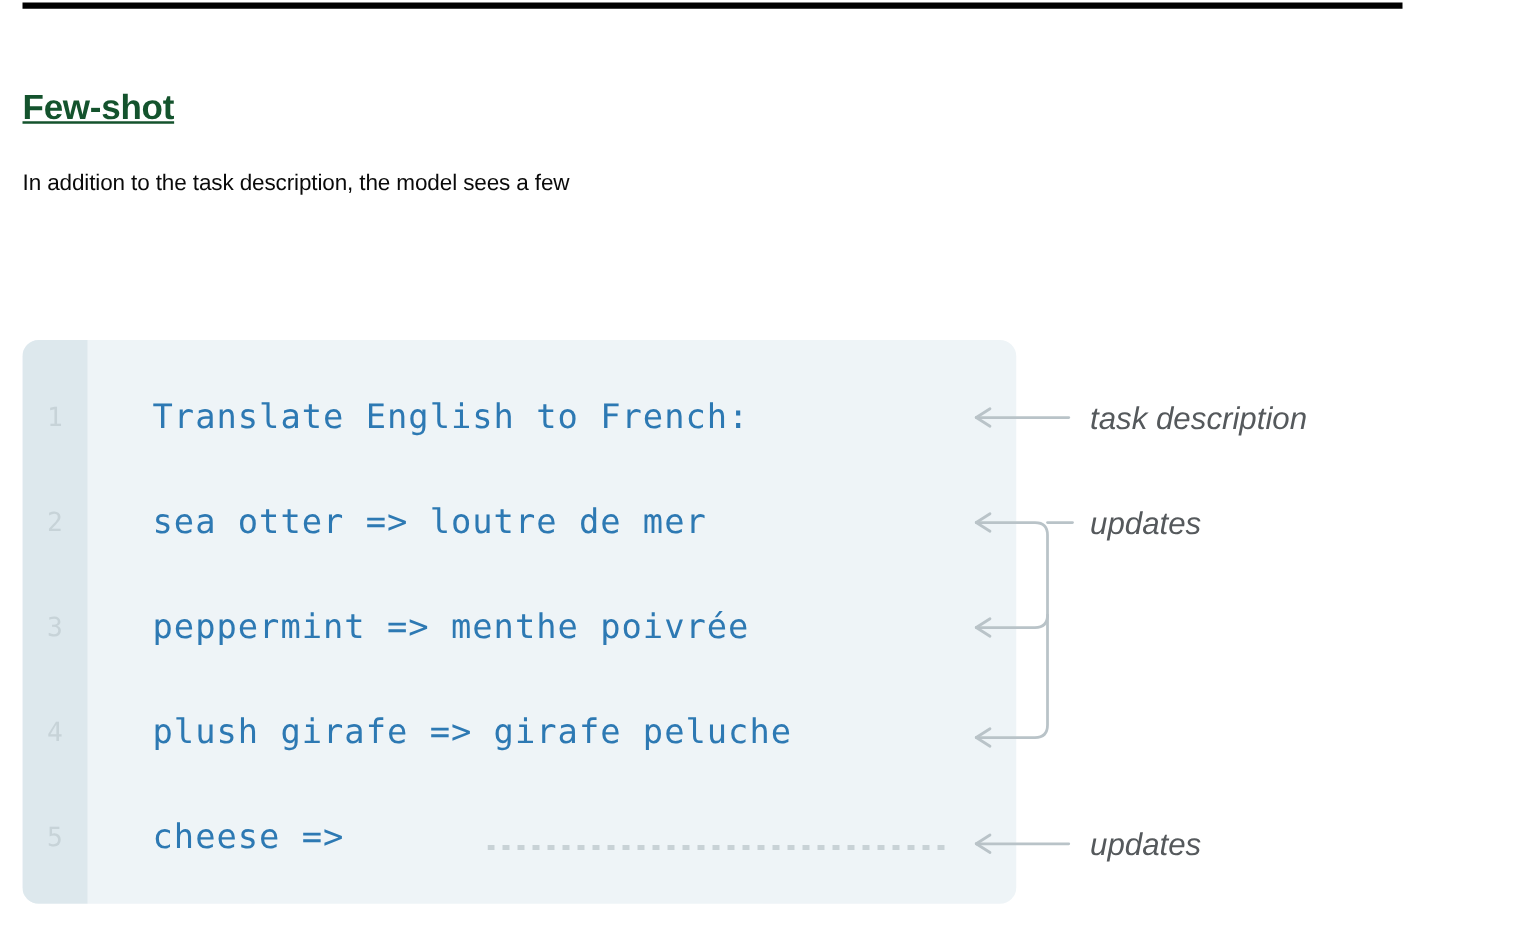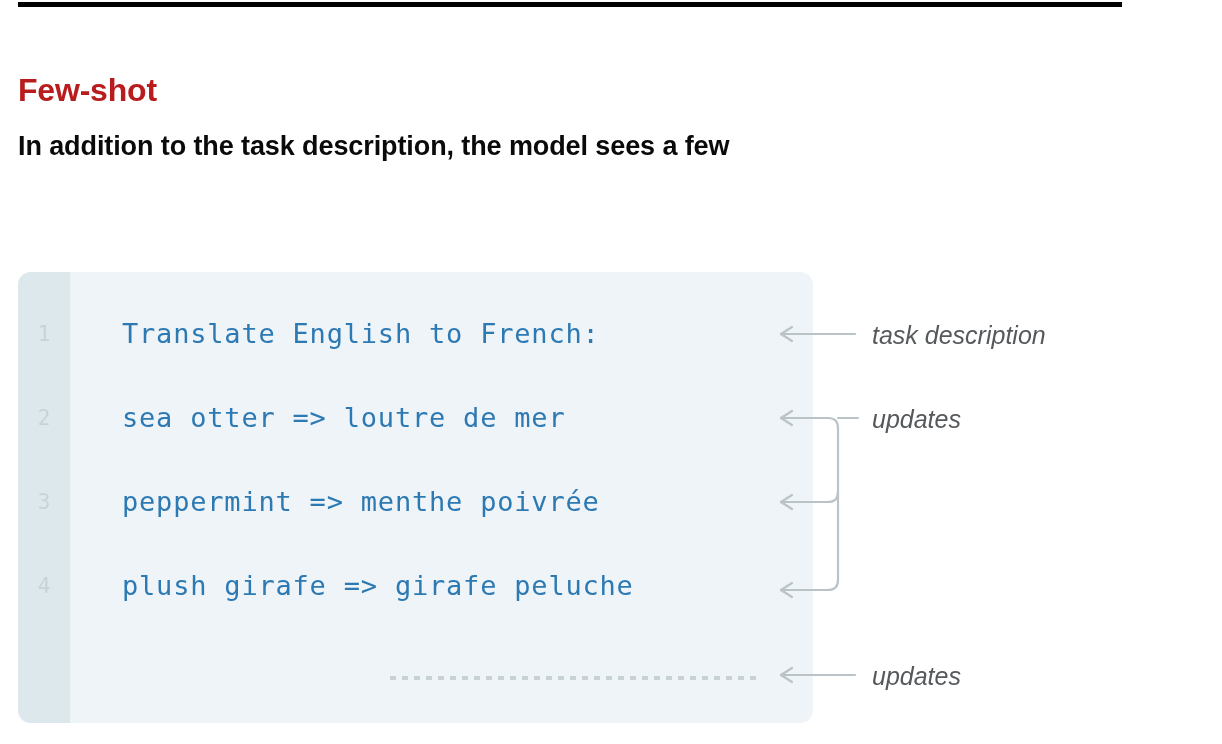--- a/index.html
+++ b/index.html
@@ -32,37 +32,38 @@
     width: 1104px;
     height: 5px;
     background: #000000;
   }
 
   
   .heading {
     position: absolute;
     left: 18px;
     top: 46px;
-    font-size: 32px;
+    font-size: 28px;
     line-height: 34px;
     font-weight: bold;
-    color: #b91c1c;
+    color: #14532d;
     letter-spacing: -0.2px;
     white-space: nowrap;
+    text-decoration: underline;
   }
 
   
   .body-text {
     position: absolute;
     left: 18px;
     top: 119px;
     width: 990px;
-    font-size: 27px;
+    font-size: 18px;
     line-height: 54px;
-    font-weight: bold;
+    font-weight: normal;
     color: #0a0a0a;
     letter-spacing: -0.1px;
   }
   .body-text .ln { display: block; white-space: nowrap; }
 
   
   .code-block {
     position: absolute;
     left: 18px;
     top: 272px;
@@ -181,20 +182,24 @@
       <div class="code-row" style="top:296px;">
         <span class="lineno">4</span>
         <span class="code-text">plush girafe =&gt; girafe peluche</span>
       </div>
 
       <div class="code-row" style="top:212px;">
         <span class="lineno">3</span>
         <span class="code-text">peppermint =&gt; menthe poivrée</span>
       </div>
 
+      <div class="code-row" style="top:380px;">
+        <span class="lineno">5</span>
+        <span class="code-text">cheese =&gt;</span>
+      </div>
 
     </div>
 
     <div class="dotted-blank"></div>
   </div>
 
   <div class="annotations">
     <svg width="1222" height="744" viewBox="0 0 1222 744">
       <g fill="none" stroke="#b9c3c8" stroke-width="2.2" stroke-linecap="round" stroke-linejoin="round">
 

